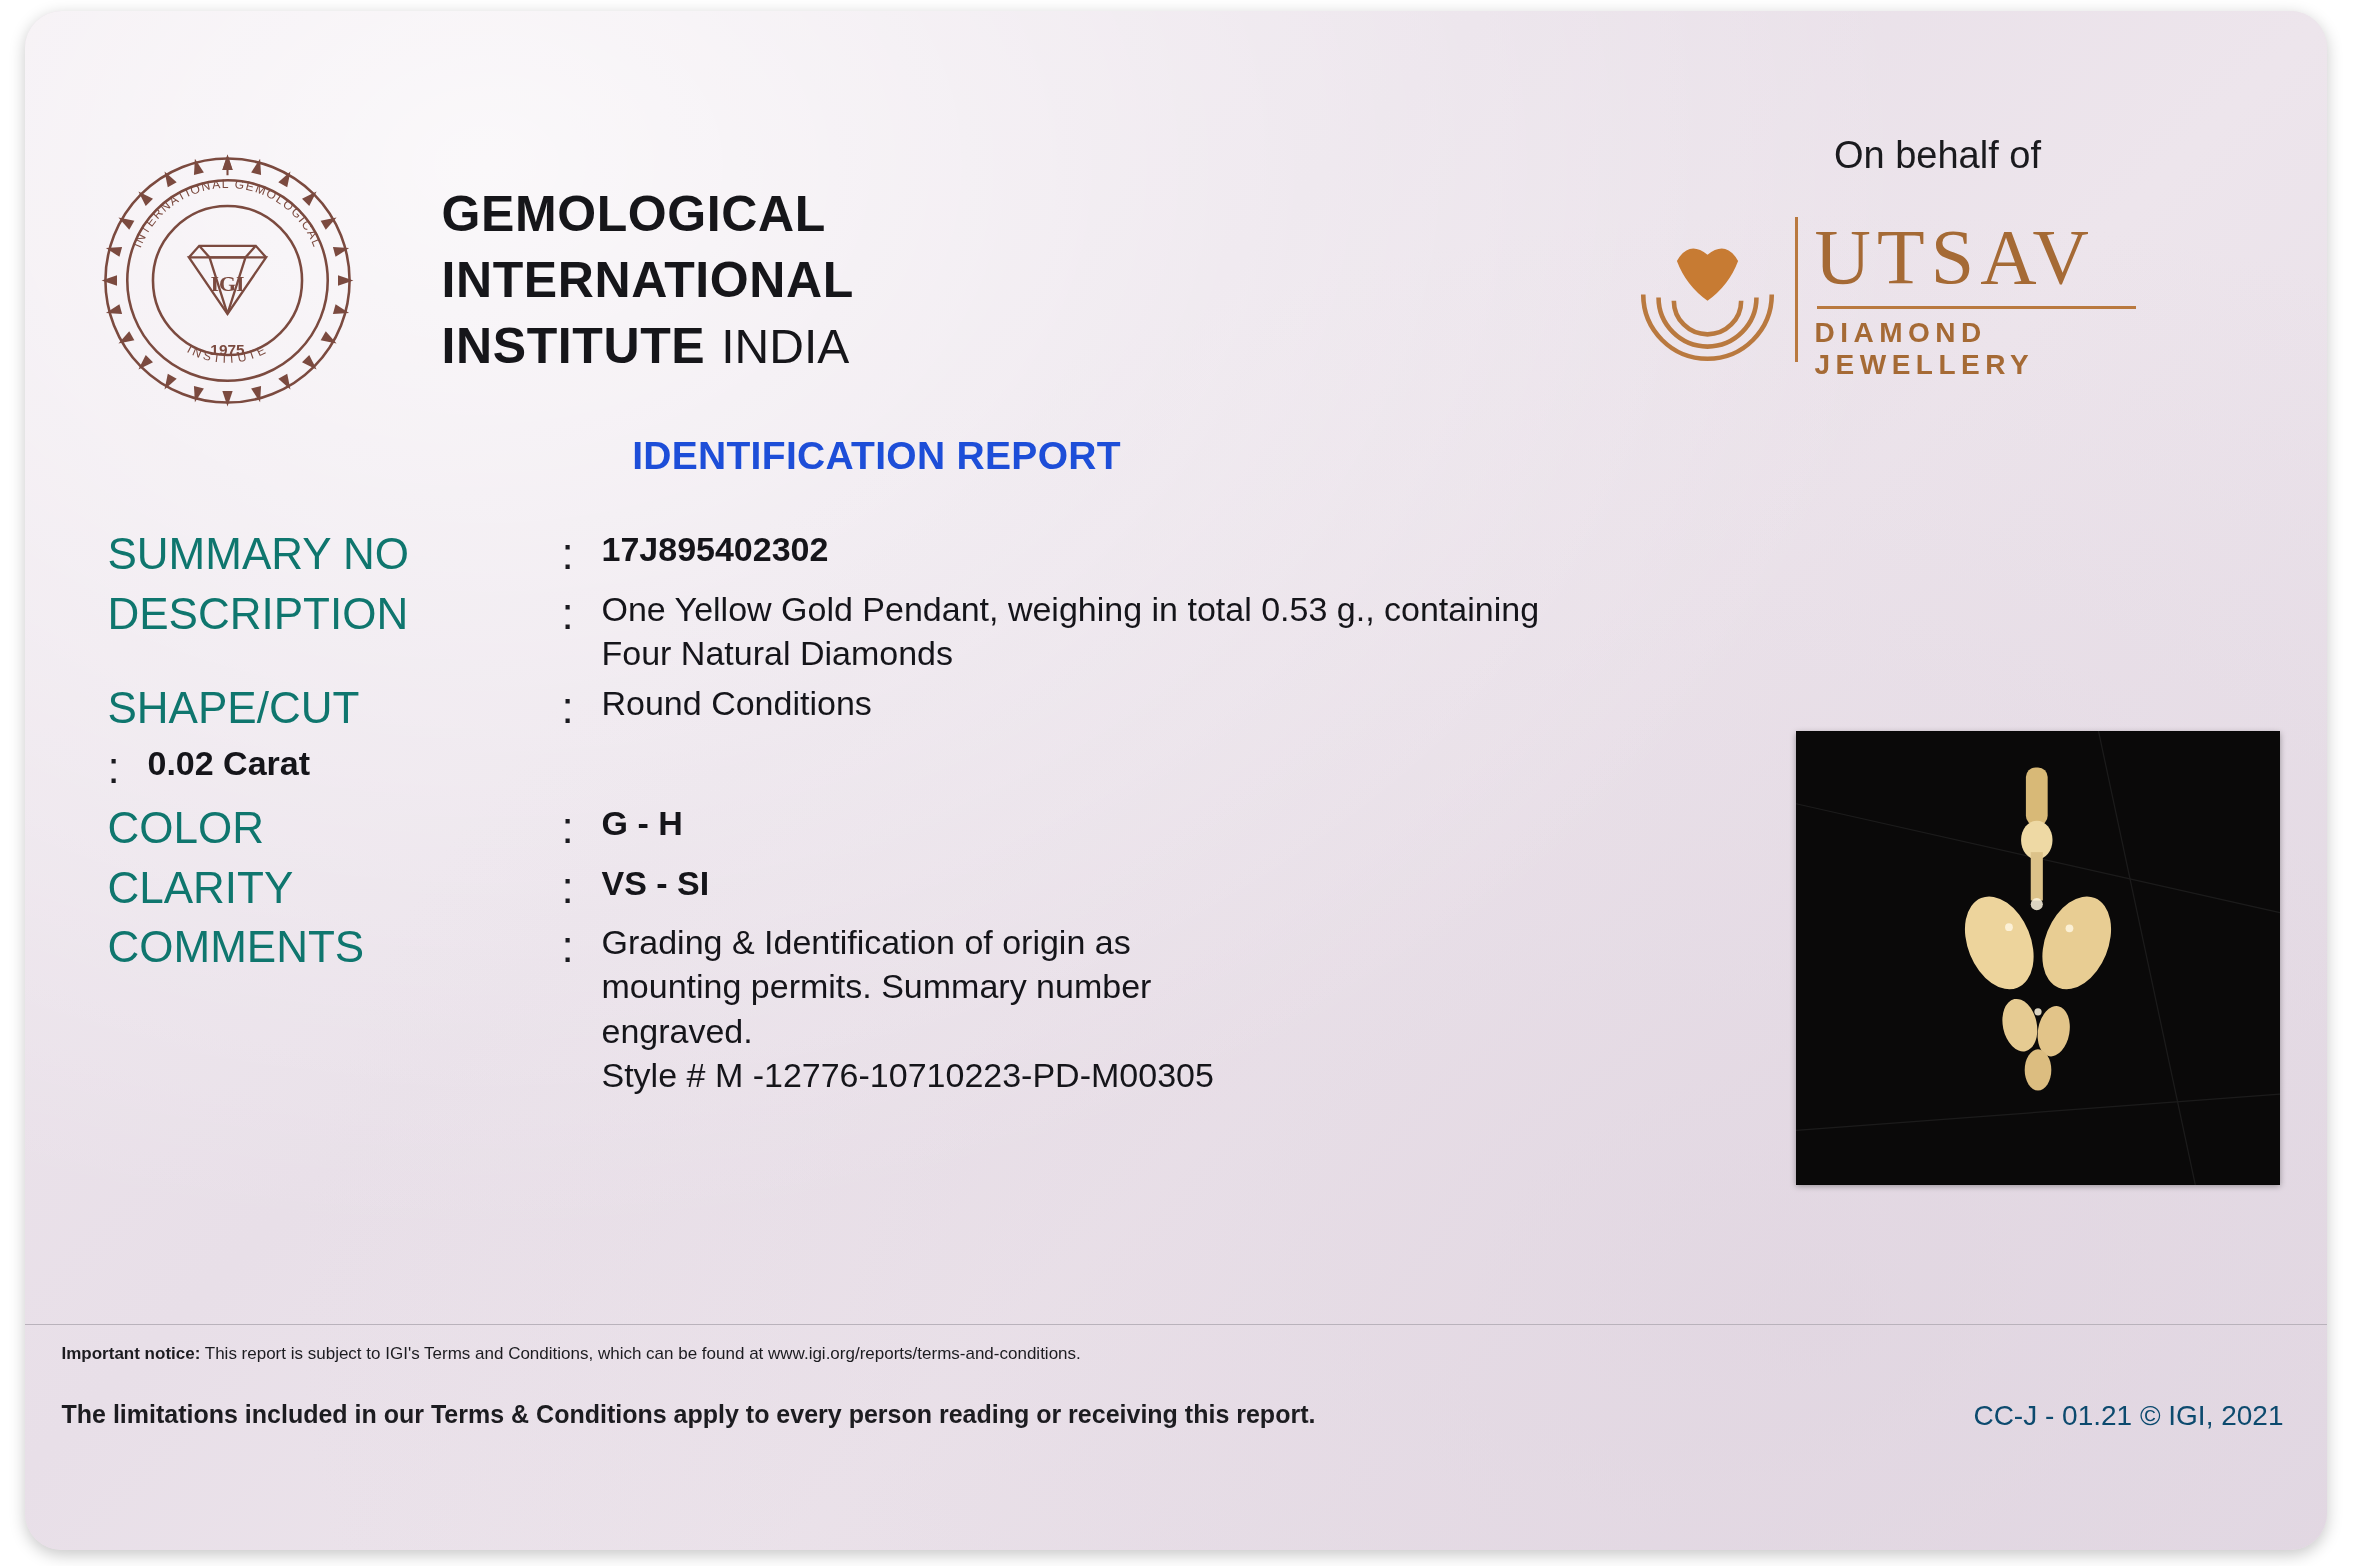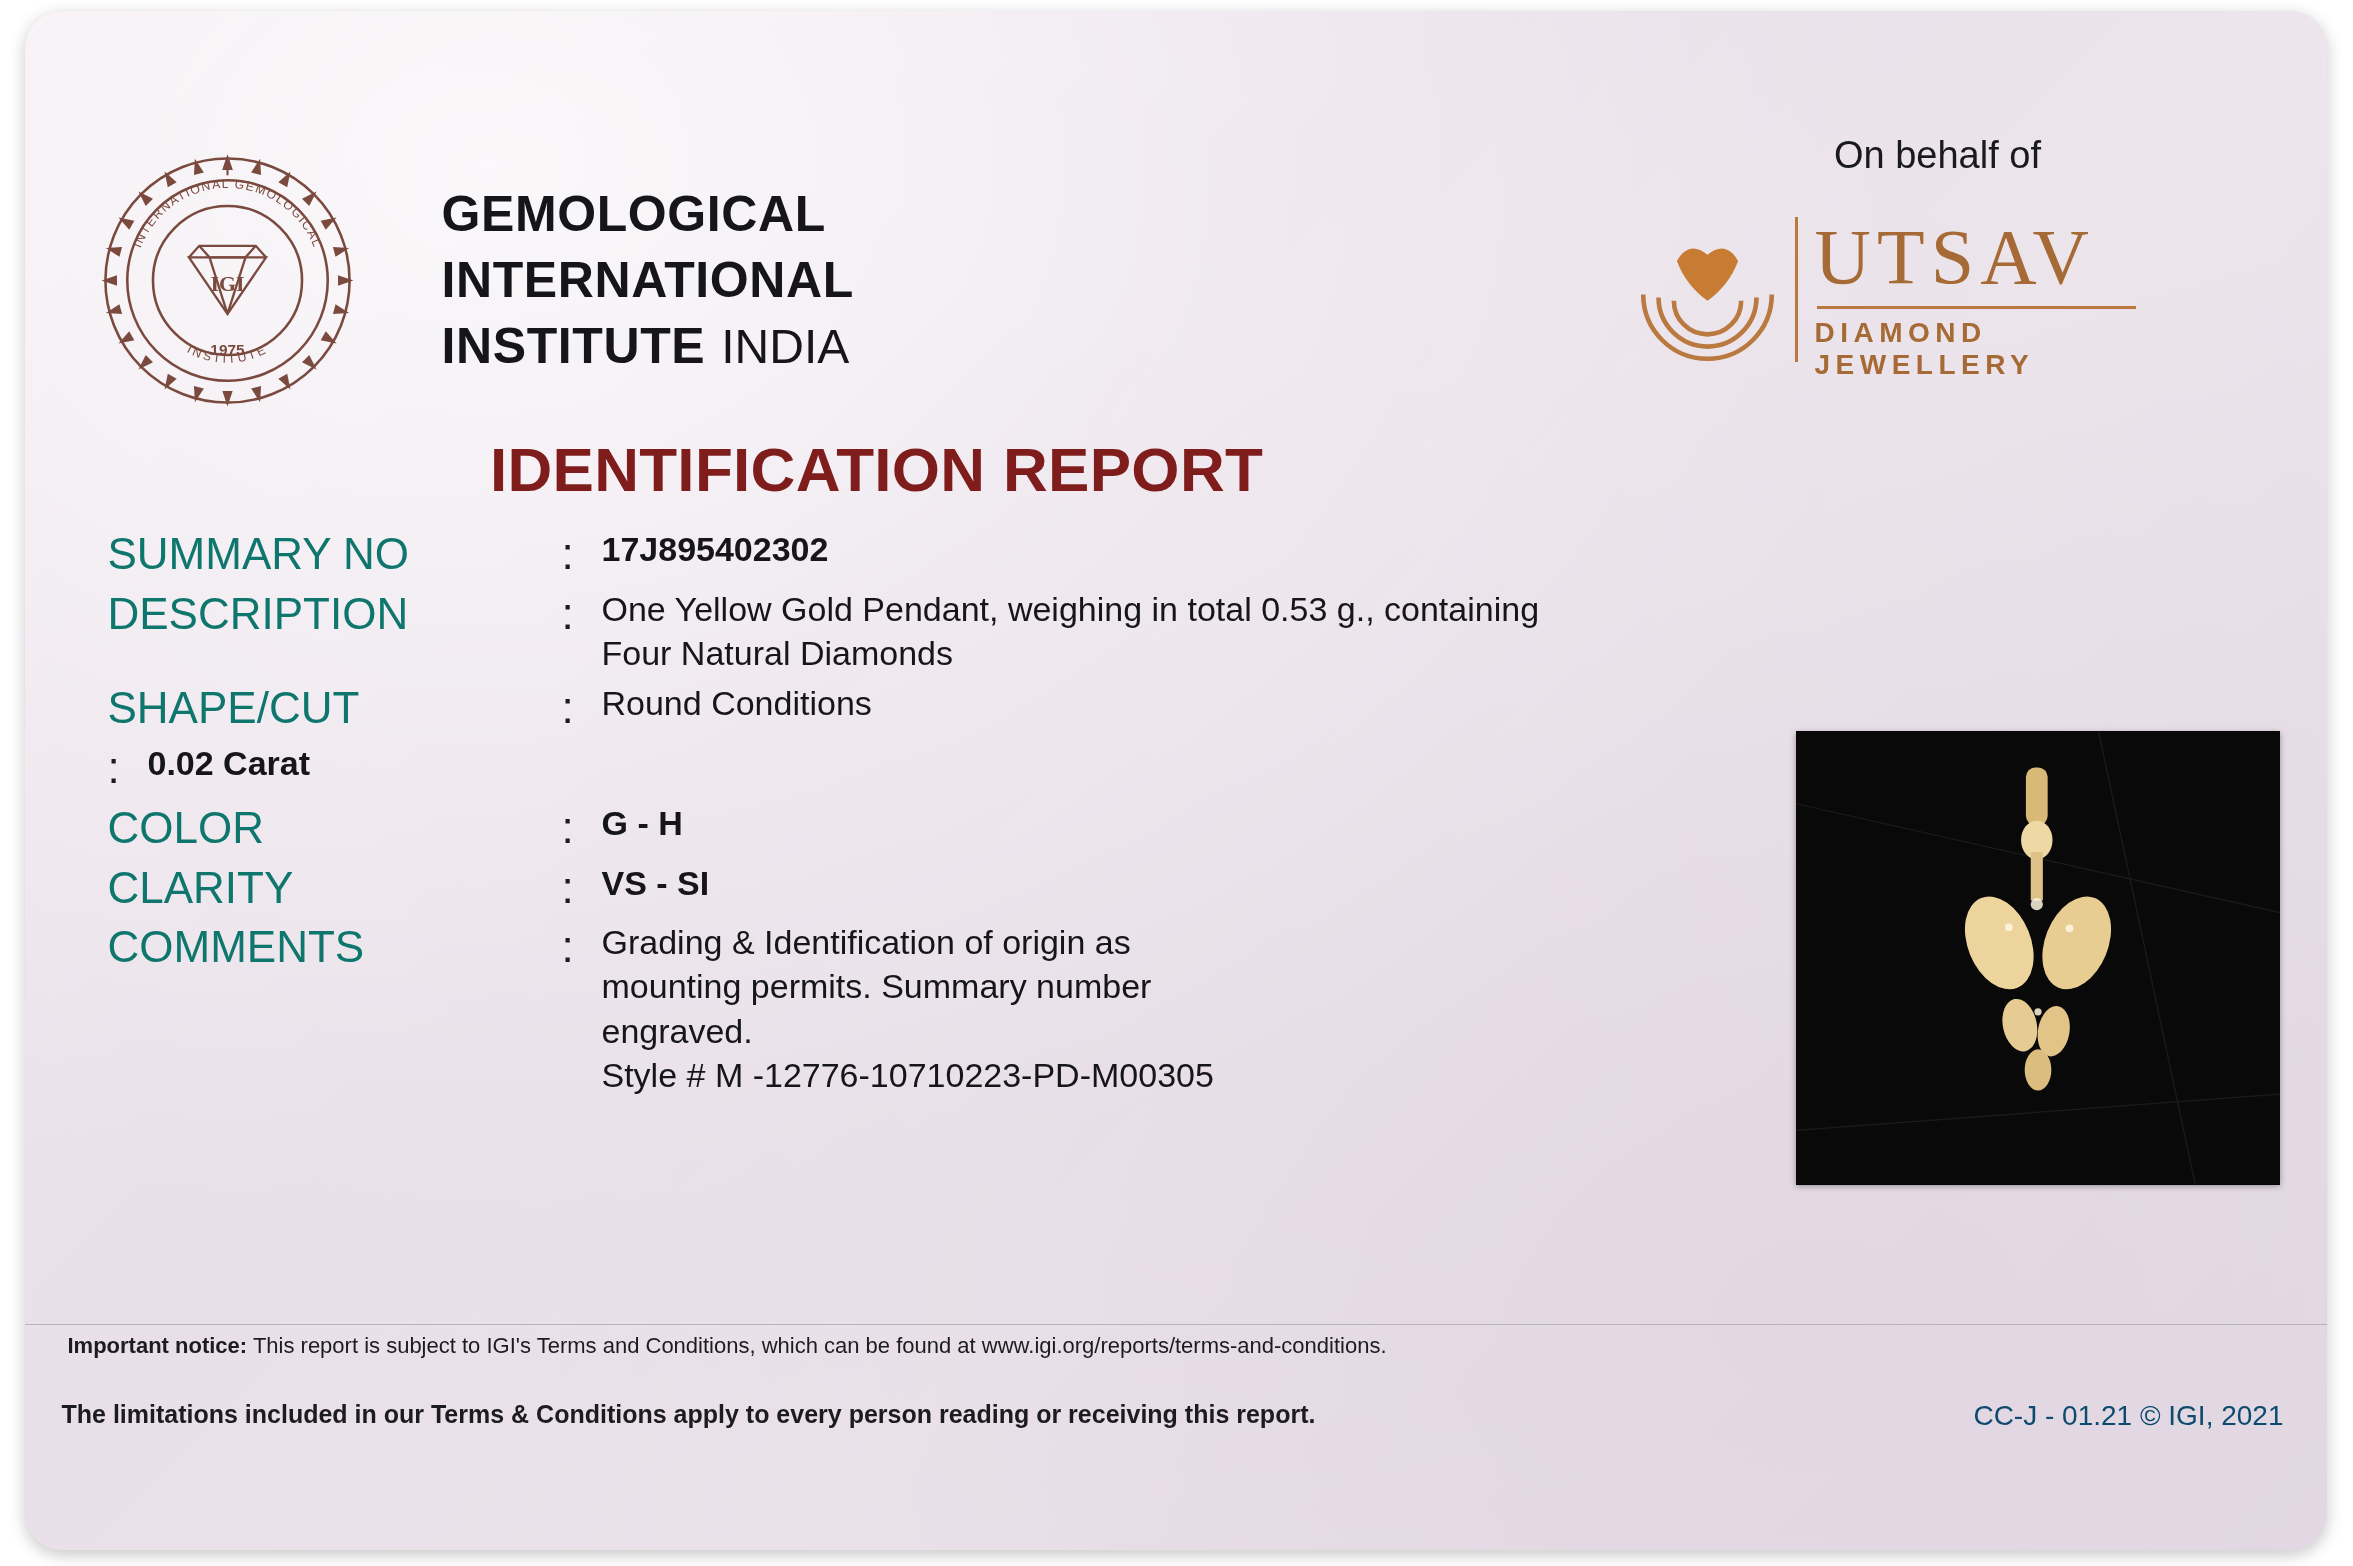--- a/index.html
+++ b/index.html
@@ -125,23 +125,23 @@
     font-weight: bold;
   }
 
   
   .report-title {
     position: absolute;
     left: 0;
     top: 423px;
     width: 1704px;
     text-align: center;
-    font-size: 62px;
+    font-size: 39px;
     font-weight: bold;
-    color: #7f1d1d;
+    color: #1d4ed8;
     letter-spacing: 0.3px;
   }
 
   
   .fields {
     position: absolute;
     left: 83px;
     top: 516px;
     width: 2145px;
   }
@@ -193,24 +193,23 @@
     position: absolute;
     left: 0;
     top: 1313px;
     width: 100%;
     height: 227px;
     border-top: 1.8px solid #b9b2bb;
   }
   .footer-line1 {
     position: absolute;
     left: 37px;
-    top: 8px;
-    font-size: 22px;
+    top: 19px;
+    font-size: 17px;
     color: #1c1c20;
-    margin-left: 6px;
   }
   .footer-line1 b { font-weight: bold; }
   .footer-line2 {
     position: absolute;
     left: 37px;
     top: 75px;
     font-size: 25px;
     color: #1c1c20;
     font-weight: bold;
   }

